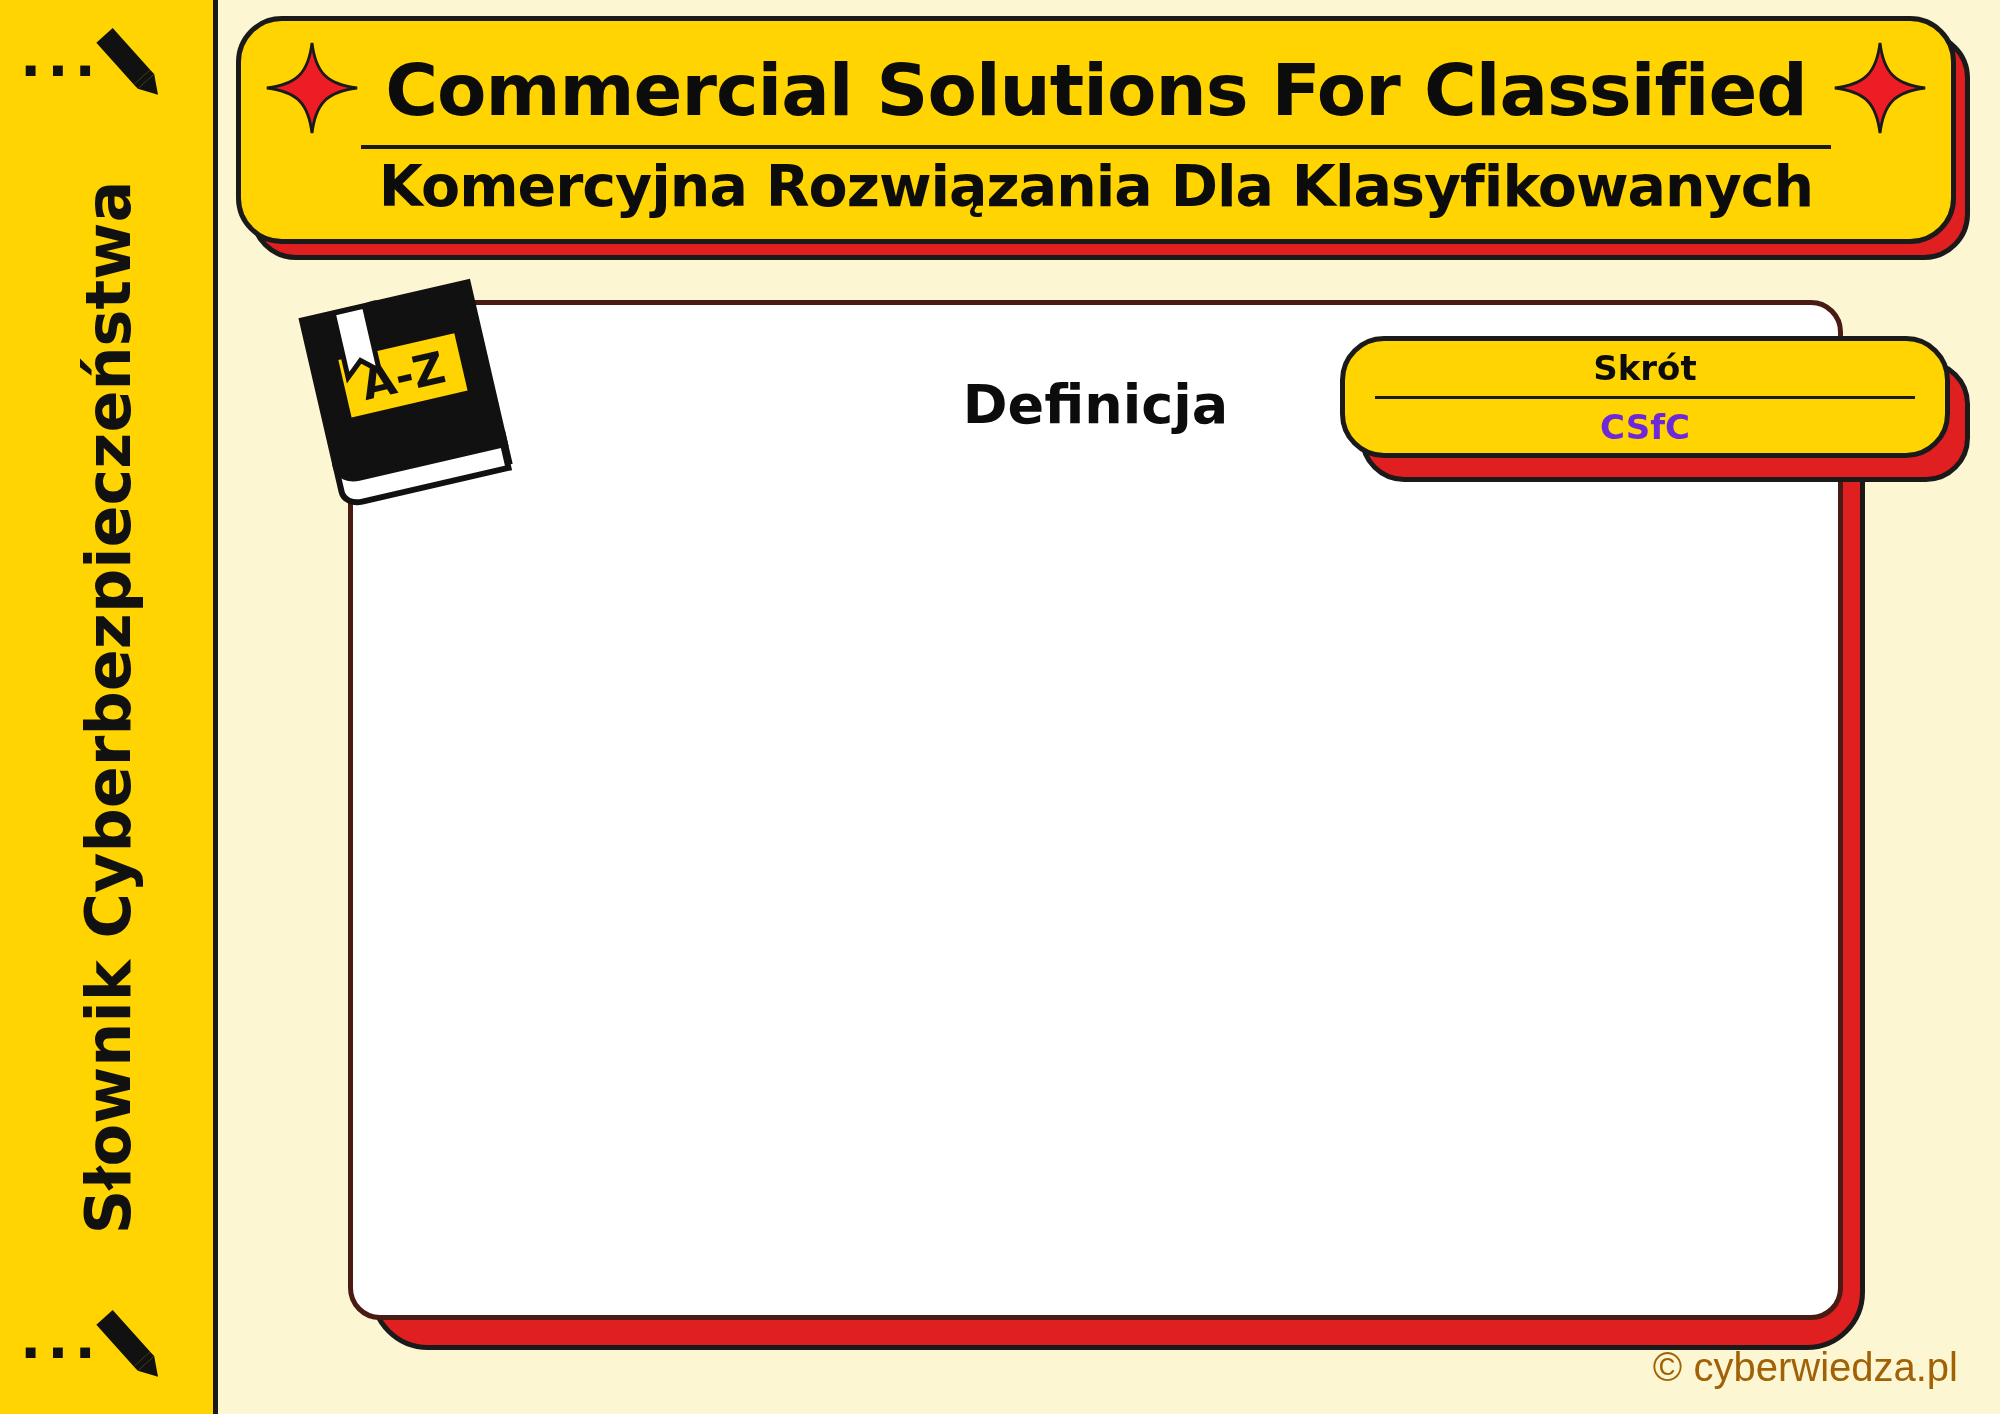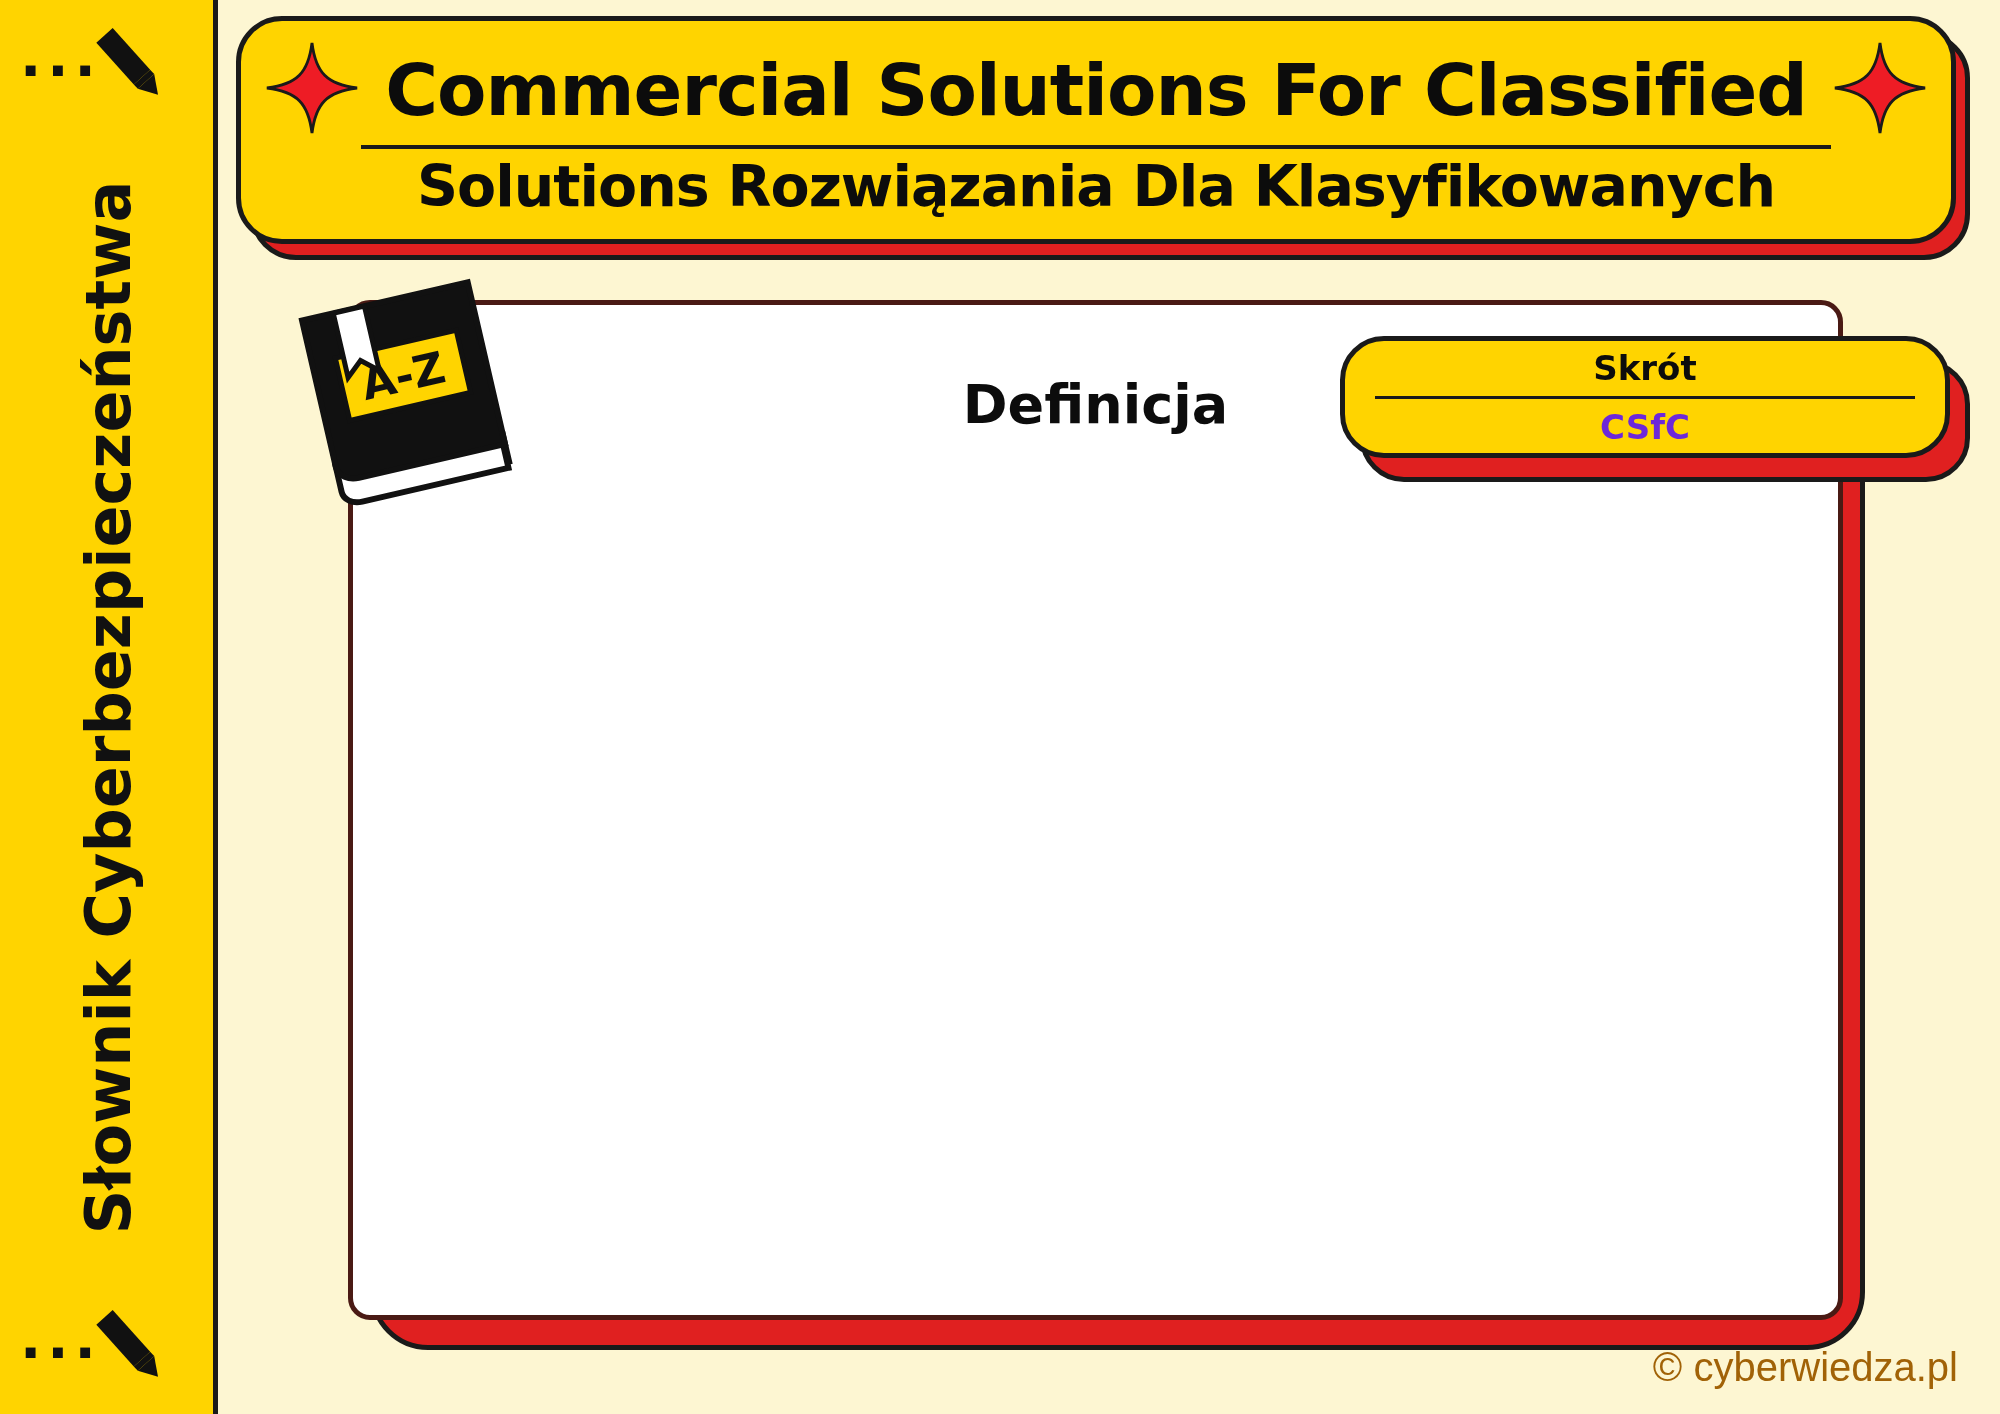--- a/index.html
+++ b/index.html
@@ -133,21 +133,21 @@
     box-sizing: border-box;
   }
   .panel {
     position: absolute;
     left: 348px;
     top: 300px;
     width: 1495px;
     height: 1020px;
     background: #ffffff;
     border: 5px solid #4a1a14;
-    border-radius: 22px;
+    border-radius: 32px;
     box-sizing: border-box;
     padding: 34px 56px 40px 56px;
   }
   .panel-heading {
     text-align: center;
     font-family: "DejaVu Sans", sans-serif;
     font-weight: 700;
     font-size: 54px;
     color: #0c0c0c;
     margin-top: 34px;
@@ -272,21 +272,21 @@
         </svg>
       </span>
       <span class="header-title">Commercial Solutions For Classified</span>
       <span class="sparkle">
         <svg width="94" height="94" viewBox="0 0 100 100" xmlns="http://www.w3.org/2000/svg">
           <path d="M50 2 C54 34 66 46 98 50 C66 54 54 66 50 98 C46 66 34 54 2 50 C34 46 46 34 50 2 Z" fill="#ee1c25" stroke="#1a1a1a" stroke-width="3"></path>
         </svg>
       </span>
     </div>
     <div class="header-rule"></div>
-    <div class="header-sub">Solutions Rozwiązania Dla Klasyfikowanych</div>
+    <div class="header-sub">Komercyjna Rozwiązania Dla Klasyfikowanych</div>
   </div>
 
   <div class="panel-shadow"></div>
   <div class="panel">
     <div class="panel-heading">Definicja</div>
   </div>
 
   <div class="abbr-shadow"></div>
   <div class="abbr">
     <div class="abbr-label">Skrót</div>

